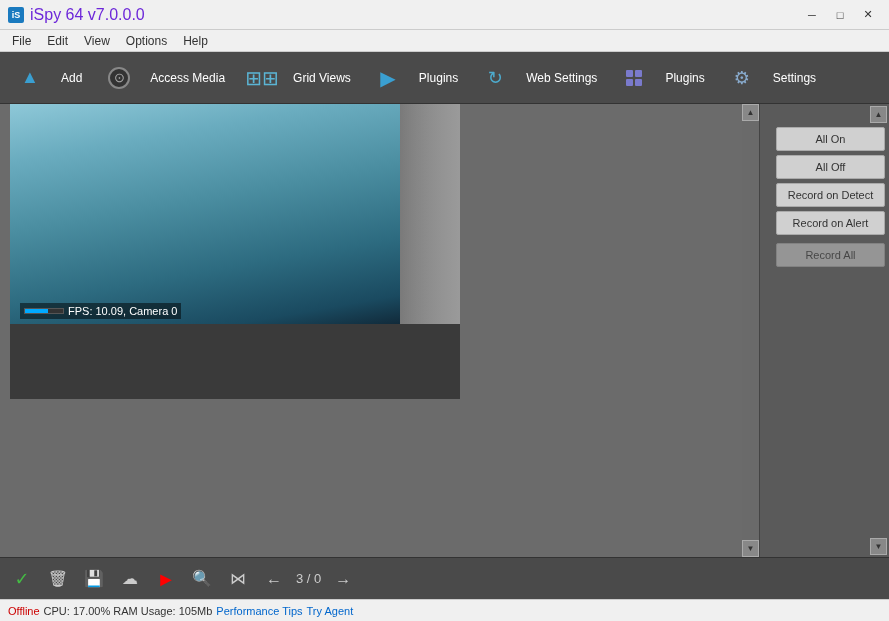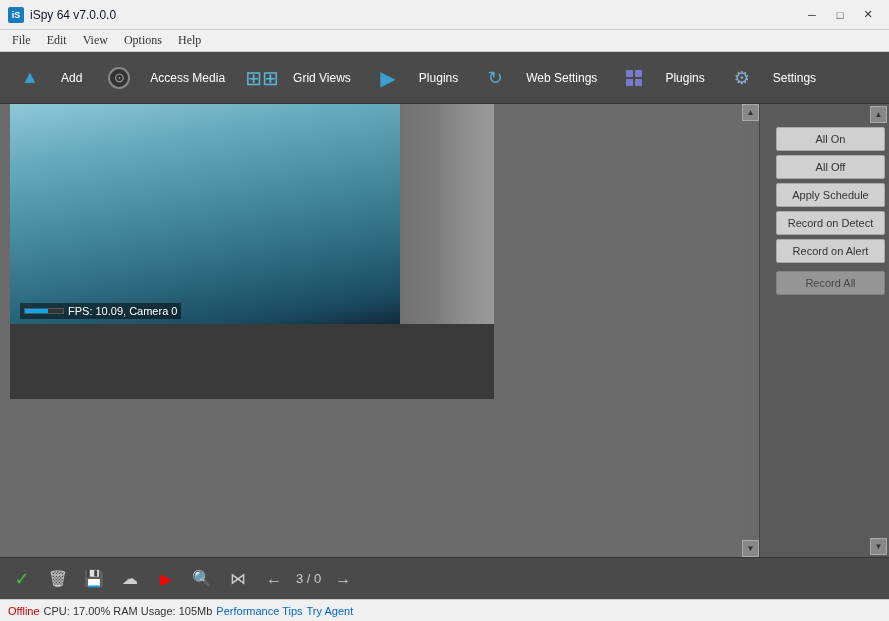--- a/index.html
+++ b/index.html
@@ -37,22 +37,22 @@
       background: #1a7abf;
       border-radius: 2px;
       display: flex;
       align-items: center;
       justify-content: center;
       color: white;
       font-size: 9px;
       font-weight: bold;
     }
     .title-text {
-      font-size: 12px;
-      color: #0f172a;
+      font-size: 16px;
+      color: #6d28d9;
     }
     .title-bar-controls {
       display: flex;
       gap: 2px;
     }
     .title-btn {
       width: 26px;
       height: 20px;
       background: transparent;
       border: none;
@@ -66,21 +66,20 @@
 
     
     .menu-bar {
       background: #f0f0f0;
       height: 22px;
       display: flex;
       align-items: center;
       padding: 0 4px;
       border-bottom: 1px solid #ccc;
       flex-shrink: 0;
-      font-family: Liberation Serif, serif;
     }
     .menu-item {
       padding: 2px 8px;
       font-size: 12px;
       color: #333;
       cursor: pointer;
     }
 
     
     .toolbar {
@@ -140,21 +139,21 @@
       background: #6b6b6b;
       overflow: hidden;
       position: relative;
     }
 
     
     .camera-feed {
       position: absolute;
       top: 0;
       left: 10px;
-      width: 484px;
+      width: 450px;
       height: 295px;
       background: #2a2a2a;
       overflow: hidden;
     }
     .camera-feed-top {
       width: 100%;
       height: 220px;
       background: linear-gradient(160deg, #7ab8c8 0%, #5a9ab0 30%, #3a7a90 60%, #2a5a70 80%, #1a3a50 100%);
       position: relative;
     }
@@ -403,21 +402,20 @@
   </div>
 
   <div class="right-panel">
 
     <div style="display:flex;justify-content:flex-end;background:#5a5a5a;padding:2px;">
       <div class="panel-scroll-btn">▲</div>
     </div>
     <div class="right-panel-scroll">
       <button class="panel-btn">All On</button>
       <button class="panel-btn">All Off</button>
-      <button class="panel-btn">Apply Schedule</button>
       <button class="panel-btn">Record on Detect</button>
       <button class="panel-btn">Record on Alert</button>
       <div style="height:4px;"></div>
 
       <button class="panel-btn" style="opacity:0.5;">Record All</button>
     </div>
 
     <div style="display:flex;justify-content:flex-end;background:#5a5a5a;padding:2px;">
       <div class="panel-scroll-btn">▼</div>
     </div>

